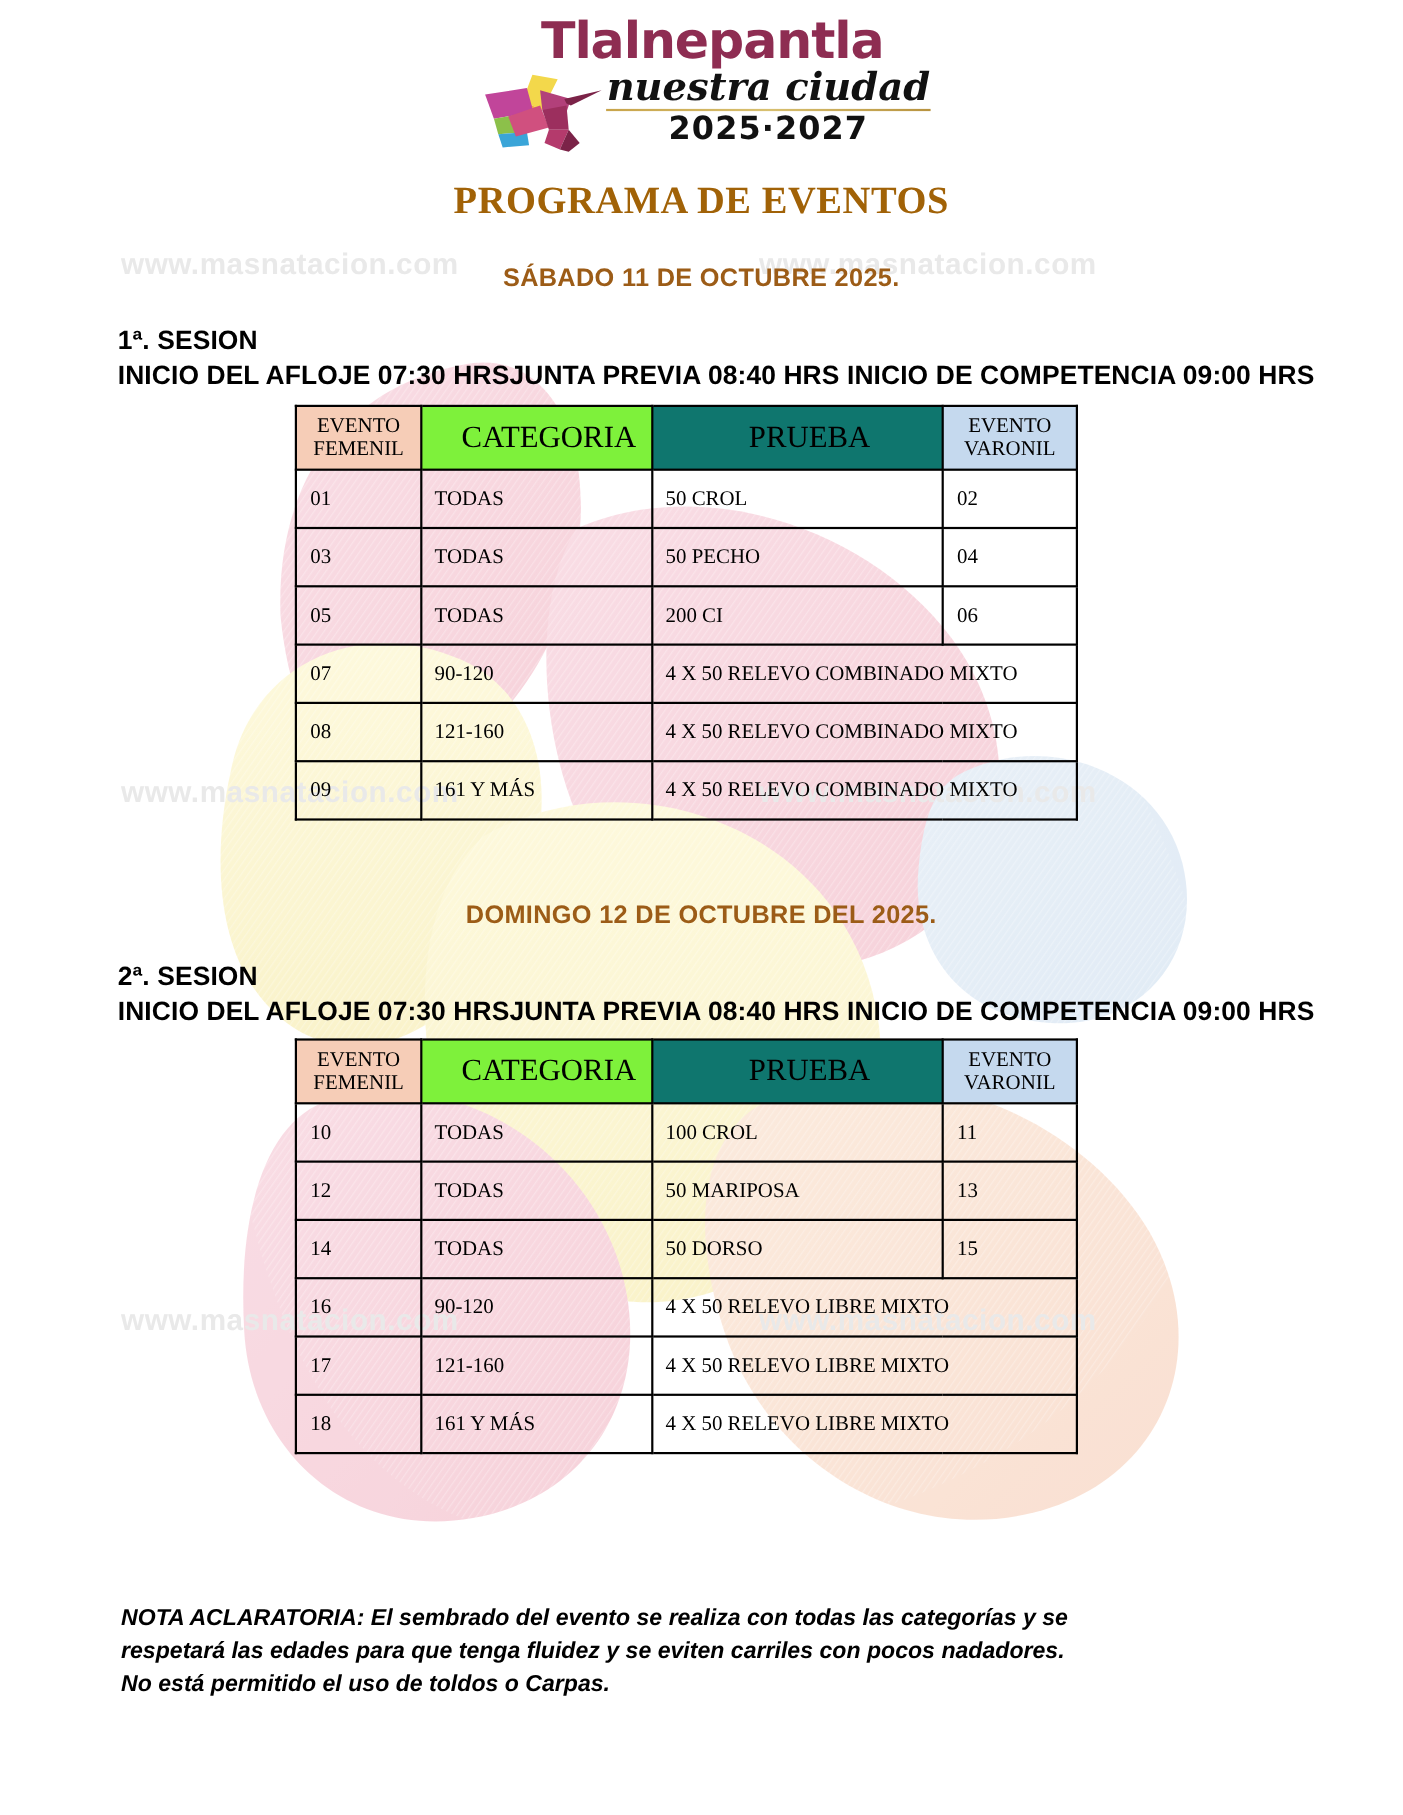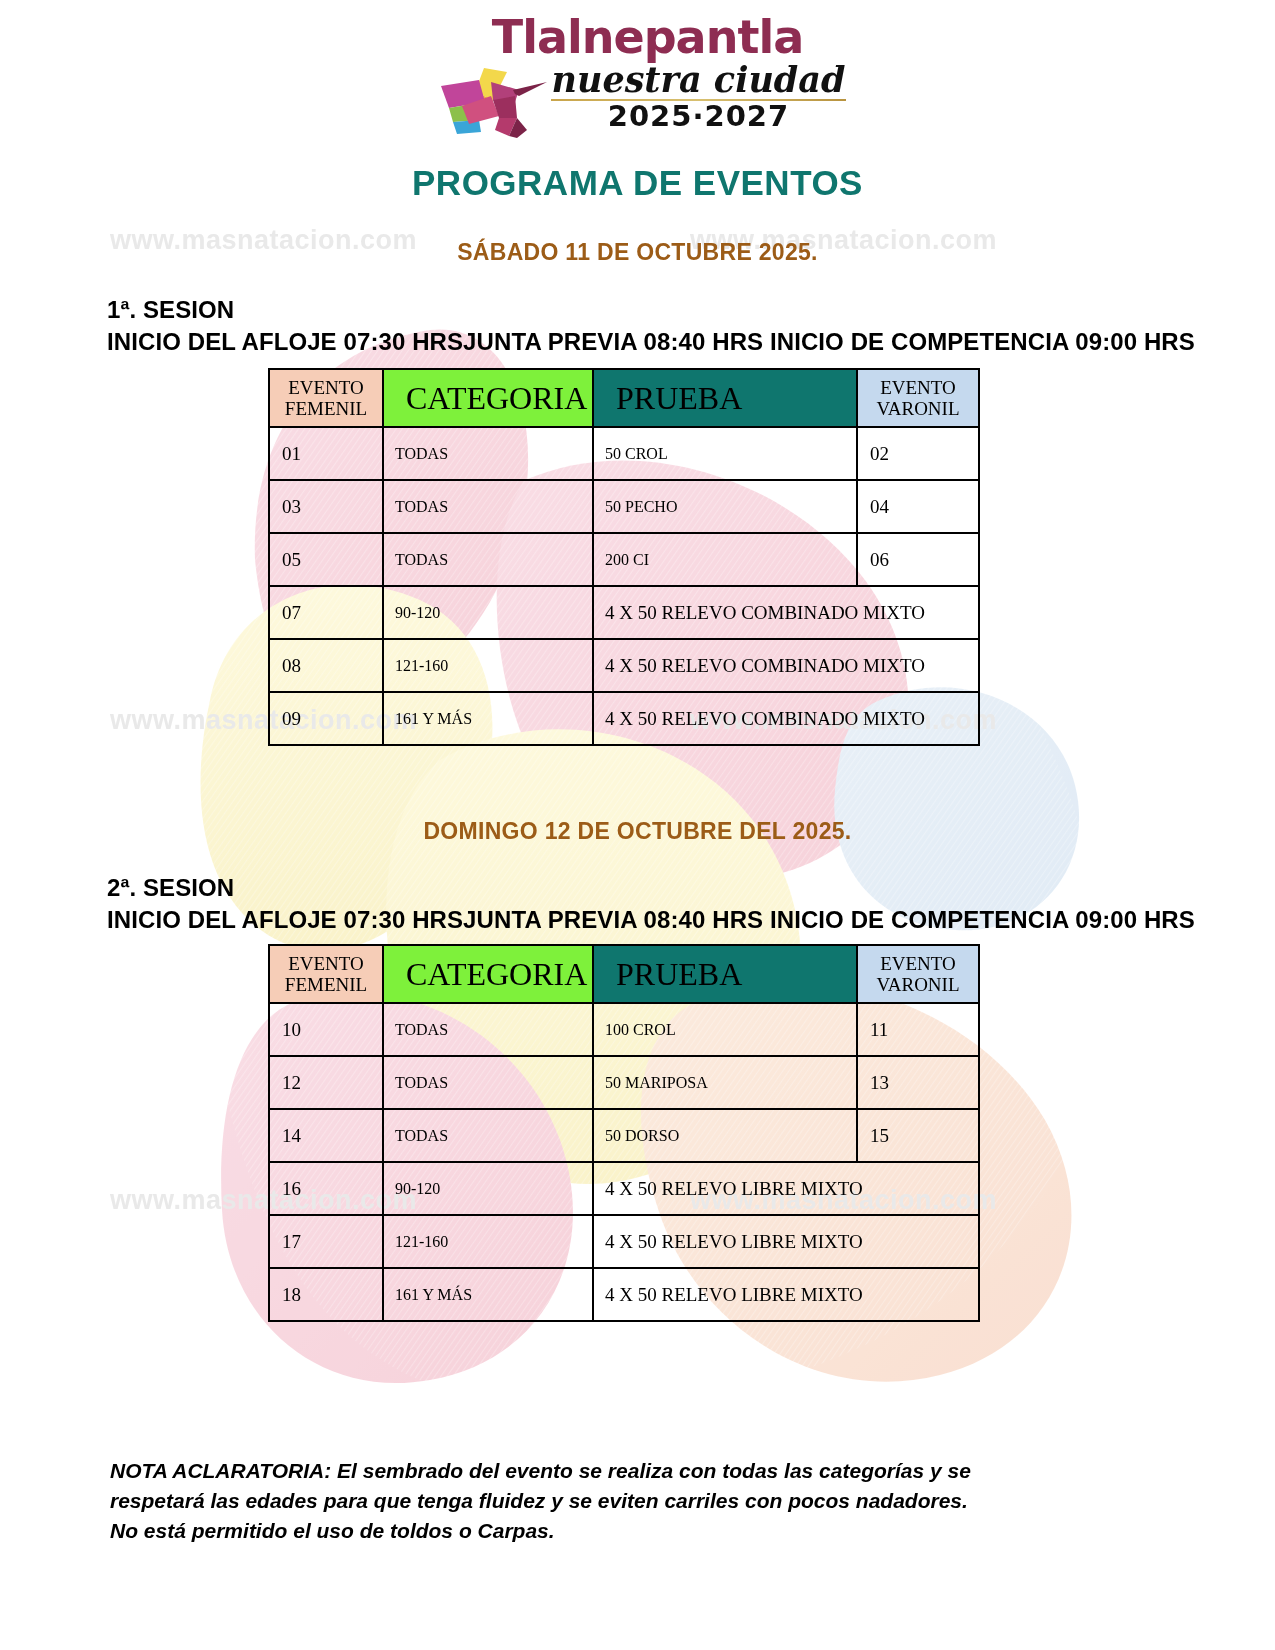--- a/index.html
+++ b/index.html
@@ -87,23 +87,24 @@
     text-align: center;
   }
 
   .doc-title {
     position: absolute;
     left: 0; top: 163px;
     width: 1275px;
     text-align: center;
     font-size: 35px;
     font-weight: 700;
-    color: #0f766e;
+    color: #a16207;
     letter-spacing: 0.5px;
     z-index: 4;
+    font-family: Liberation Serif, serif;
   }
   .day-title {
     position: absolute;
     left: 0;
     width: 1275px;
     text-align: center;
     font-size: 23px;
     font-weight: 700;
     color: #9c5c17;
     letter-spacing: 0.3px;
@@ -154,37 +155,37 @@
   th.h-fem, th.h-var {
     font-size: 19px;
     text-align: center;
     line-height: 1.12;
     height: 56px;
     font-weight: 400;
   }
   th.h-fem { background: #f6cdb7; }
   th.h-var { background: #c5d9ee; }
   th.h-cat, th.h-prue {
-    font-size: 32px;
-    text-align: left;
+    font-size: 28px;
+    text-align: center;
     padding-left: 22px;
     height: 56px;
     font-weight: 400;
   }
   th.h-cat  { background: #7ef13b; }
   th.h-prue { background: #0f766e; }
 
   td.c-num {
     font-size: 19px;
     height: 51px;
     padding-left: 12px;
     text-align: left;
   }
   td.c-cat, td.c-prue {
-    font-size: 16px;
+    font-size: 19px;
     height: 51px;
     padding-left: 11px;
     text-align: left;
   }
   td.c-relay {
     font-size: 19px;
     height: 51px;
     padding-left: 11px;
     text-align: left;
   }

